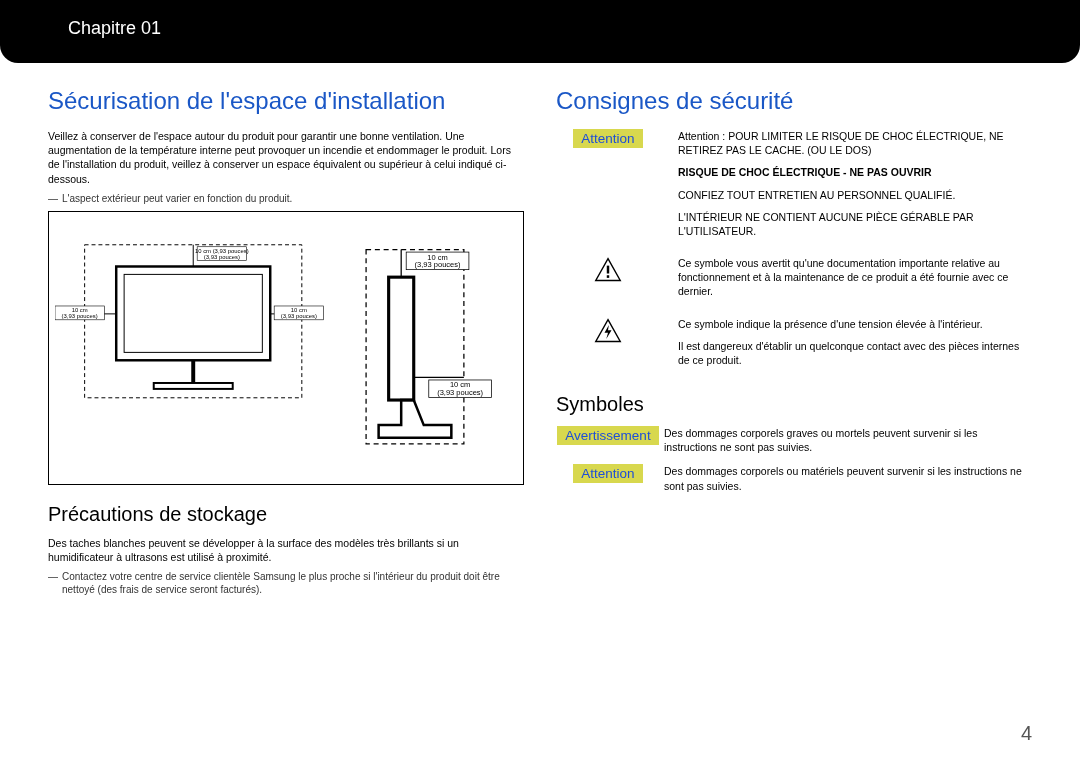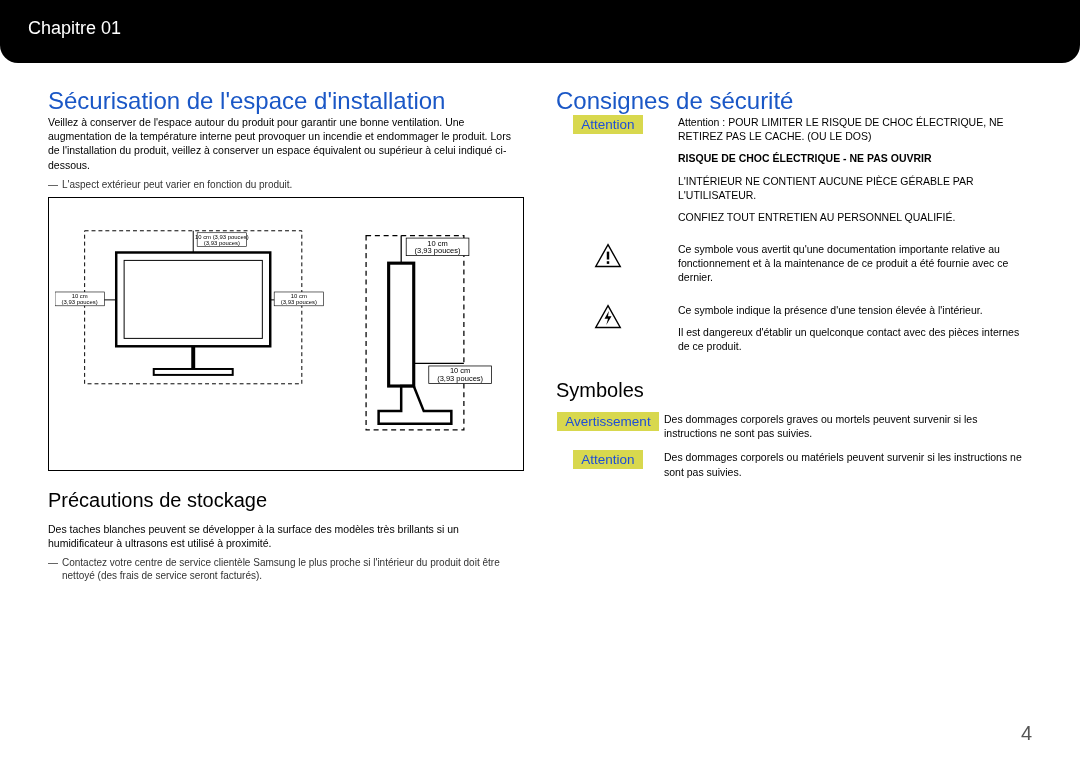--- a/index.html
+++ b/index.html
@@ -1,23 +1,23 @@
 <!DOCTYPE html>
 <html><head>
 <meta charset="utf-8">
 <style>
   * { box-sizing: border-box; margin: 0; padding: 0; }
   html, body { width: 1080px; height: 763px; font-family: Arial, Helvetica, sans-serif; background: #fff; color: #000; }
   .page { width: 1080px; height: 763px; position: relative; }
-  .banner { background: #000; color: #fff; padding: 18px 28px 24px; border-radius: 0 0 18px 18px; }
+  .banner { background: #000; color: #fff; padding: 18px 68px 24px; border-radius: 0 0 18px 18px; }
   .chapter-label { font-size: 18px; font-weight: 400; }
   .chapter-title { font-size: 34px; font-weight: 400; margin-top: 4px; }
   .body { display: flex; padding: 24px 48px 0; gap: 32px; }
   .col { flex: 1 1 50%; }
-  h2.section { color: #1a57c6; font-size: 24px; font-weight: 500; }
+  h2.section { color: #1a57c6; font-size: 24px; font-weight: 500; margin-bottom: 14px; }
   h3.subsection { font-size: 20px; font-weight: 400; margin: 18px 0 10px; }
   p.para { font-size: 10.5px; line-height: 1.35; margin-bottom: 6px; }
   .note { font-size: 10px; line-height: 1.3; color: #333; margin-bottom: 6px; display: flex; }
   .note-dash { margin-right: 4px; }
   .figure-box { border: 1px solid #000; padding: 15px 6px; margin: 6px 0 14px; display: flex; gap: 10px; }
   .figure-item { flex: 1; position: relative; }
   .figure-item svg { width: 100%; height: auto; }
   .attn { background: #d8d84e; color: #1d4ed8; font-size: 13.5px; font-weight: 500; padding: 2px 8px; display: inline-block; }
   .safety-row { display: flex; gap: 18px; margin-bottom: 10px; align-items: flex-start; }
   .safety-left { width: 104px; flex: 0 0 104px; display:flex; justify-content:center; }
@@ -103,22 +103,22 @@
   <div class="col">
     <h2 class="section">Consignes de sécurité</h2>
 
     <div class="safety-row">
       <div class="safety-left">
         <span class="attn">Attention</span>
       </div>
       <div class="safety-right">
         <div class="block">Attention : POUR LIMITER LE RISQUE DE CHOC ÉLECTRIQUE, NE RETIREZ PAS LE CACHE. (OU LE DOS)</div>
         <div class="block bold">RISQUE DE CHOC ÉLECTRIQUE - NE PAS OUVRIR</div>
+        <div class="block">CONFIEZ TOUT ENTRETIEN AU PERSONNEL QUALIFIÉ.</div>
         <div class="block">L'INTÉRIEUR NE CONTIENT AUCUNE PIÈCE GÉRABLE PAR L'UTILISATEUR.</div>
-        <div class="block">CONFIEZ TOUT ENTRETIEN AU PERSONNEL QUALIFIÉ.</div>
       </div>
     </div>
 
     <div class="safety-row">
       <div class="safety-left">
         <svg class="tri-icon" viewBox="0 0 32 32">
           <polygon points="16,3 30,28 2,28" fill="none" stroke="#000" stroke-width="1.6"></polygon>
           <rect x="14.6" y="11" width="2.8" height="9" fill="#000"></rect>
           <rect x="14.6" y="22" width="2.8" height="3" fill="#000"></rect>
         </svg>

